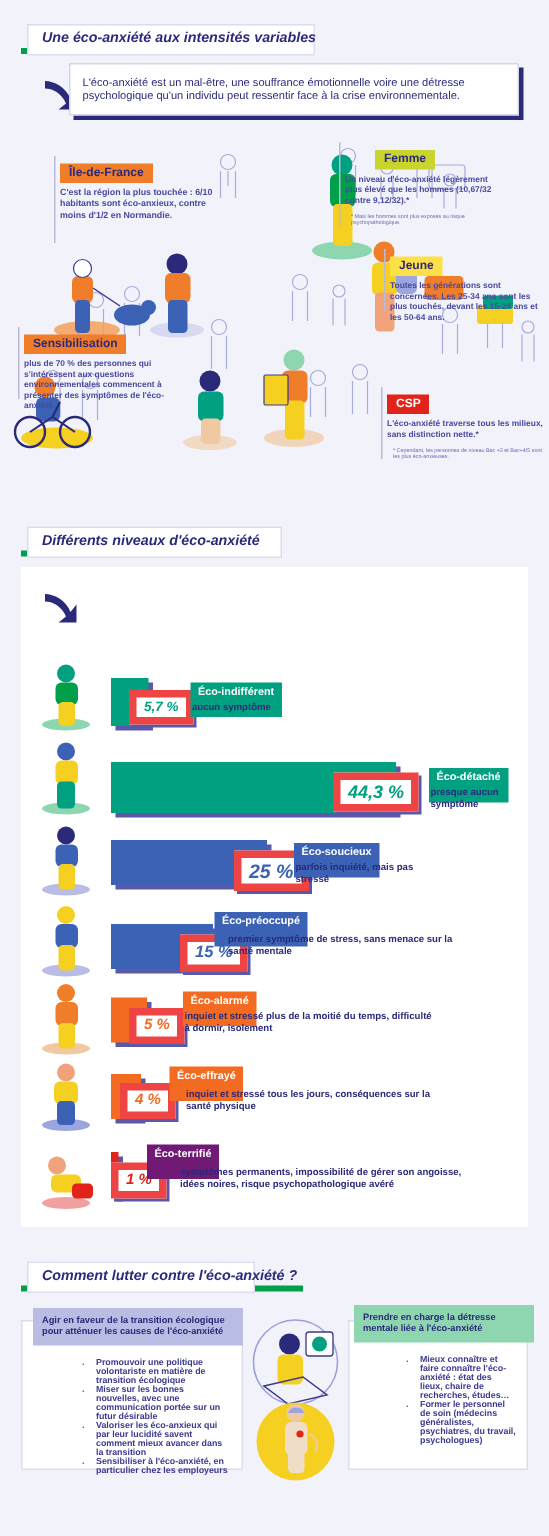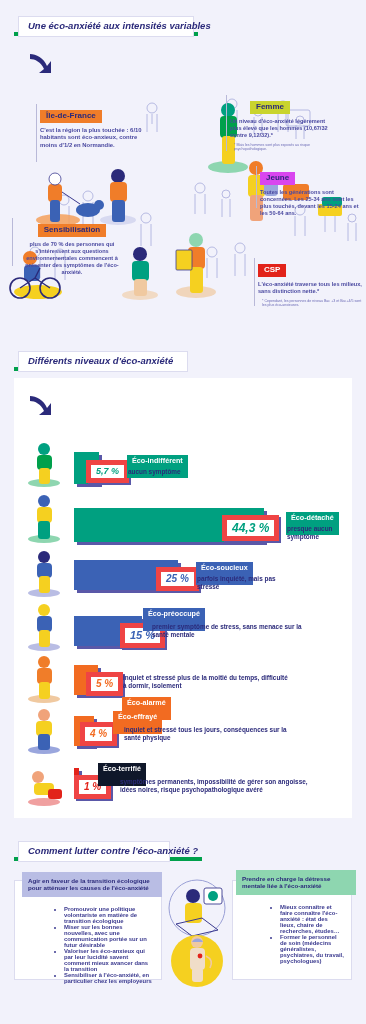--- a/index.html
+++ b/index.html
@@ -63,21 +63,21 @@
     font-weight:bold;
   }
   .fact .note{
     color:#6b6ab5;
     line-height:1.2;
     margin-top:4px;
     font-weight:normal;
   }
   .tag-orange{background:#f07d29;color:#ffffff;}
   .tag-green{background:#c9d42e;color:#2b2a7a;margin-left:20px;}
-  .tag-teal{background:#d946ef;color:#ffffff;}
+  .tag-teal{background:#fde047;color:#ffffff;}
   .leftline{position:absolute;width:1px;background:#b9b9d8;}
   .bar{
     position:absolute;
     box-shadow:3px 3px 0 0 #5a58a8;
   }
   .bar-green{background:#00a080;}
   .bar-blue{background:#3b62b5;}
   .bar-orange{background:#f26b21;}
   .bar-red{background:#e2231a;}
   .value{
@@ -97,21 +97,21 @@
   .v-red{color:#e2231a;}
   .lvl-tag{
     position:absolute;
     font-weight:bold;color:#ffffff;
     padding:2px 5px 14px 5px;line-height:1;
     white-space:nowrap;
   }
   .t-green{background:#00a080;}
   .t-blue{background:#3b62b5;}
   .t-orange{background:#f26b21;}
-  .t-red{background:#0f172a;}
+  .t-red{background:#701a75;}
   .lvl-desc{
     position:absolute;
     color:#2b2a7a;font-weight:bold;
     line-height:1.25;
   }
 
   
   .advice{
     position:absolute;
     background:#ffffff;
@@ -129,26 +129,27 @@
 
   
   .fig{position:absolute;}
 </style>
 </head>
 <body>
 
 <div class="page">
 
   <div class="sec-head-bar" style="left:14px;top:32px;width:184px;"></div>
-  <div class="sec-head" style="left:18px;top:16px;width:176px;font-size:9.5px;">Une éco-anxiété aux intensités variables</div>
+  <div class="sec-head" style="left:18px;top:16px;width:192px;font-size:9.5px;">Une éco-anxiété aux intensités variables</div>
 
   <svg class="arrow" style="left:26px;top:48px;" width="30" height="30" viewBox="0 0 30 30">
     <path d="M4 6 C10 6 18 10 21 18 L25 13 L25 25 L13 25 L18 21 C15 14 9 11 4 11 Z" fill="#2b2a7a"></path>
   </svg>
 
+  <div class="callout" style="left:46px;top:42px;width:300px;padding:7px 8px;font-size:7.4px;">L'éco-anxiété est un mal-être, une souffrance émotionnelle voire une détresse psychologique qu'un individu peut ressentir face à la crise environnementale.</div>
 
   <svg class="fig" style="left:0;top:92px;" width="366" height="230" viewBox="0 0 366 230">
     <g stroke="#9aa0d6" stroke-width="0.8" fill="none" opacity="0.85">
       <circle cx="152" cy="16" r="5"></circle>
         <path d="M147 22 l0 18 M157 22 l0 18 M152 22 l0 10"></path>
       <circle cx="232" cy="12" r="5"></circle>
         <path d="M227 18 l0 20 M237 18 l0 20"></path>
       <circle cx="258" cy="20" r="4"></circle>
         <path d="M254 25 l0 16 M262 25 l0 16"></path>
       <circle cx="283" cy="14" r="5"></circle>
@@ -248,21 +249,21 @@
     <div class="note" style="font-size:3.6px;padding-left:4px;">* Mais les hommes sont plus exposés au risque psychopathologique.</div>
   </div>
 
   <div class="leftline" style="left:256px;top:166px;height:42px;"></div>
   <div class="fact" style="left:260px;top:166px;width:100px;">
     <span class="tag tag-teal" style="font-size:8px;">Jeune</span>
     <div class="body" style="font-size:5.6px;">Toutes les générations sont concernées. Les 25-34 ans sont les plus touchés, devant les 15-24 ans et les 50-64 ans.</div>
   </div>
 
   <div class="leftline" style="left:12px;top:218px;height:48px;"></div>
-  <div class="fact" style="left:16px;top:218px;width:112px;text-align:center;">
+  <div class="fact" style="left:16px;top:218px;width:112px;">
     <span class="tag tag-orange" style="font-size:8px;">Sensibilisation</span>
     <div class="body" style="font-size:5.6px;">plus de 70 % des personnes qui s'intéressent aux questions environnementales commencent à présenter des symptômes de l'éco-anxiété.</div>
   </div>
 
   <div class="leftline" style="left:254px;top:258px;height:48px;"></div>
   <div class="fact" style="left:258px;top:258px;width:104px;">
     <span class="tag tag-red" style="font-size:8px;background:#e2231a;color:#ffffff;">CSP</span>
     <div class="body" style="font-size:5.6px;">L'éco-anxiété traverse tous les milieux, sans distinction nette.*</div>
     <div class="note" style="font-size:3.6px;padding-left:4px;">* Cependant, les personnes de niveau Bac +3 et Bac+4/5 sont les plus éco-anxieuses.</div>
   </div>
@@ -298,21 +299,21 @@
   <div class="lvl-tag t-green" style="left:286px;top:512px;font-size:7.2px;">Éco-détaché</div>
   <div class="lvl-desc" style="left:287px;top:525px;width:66px;font-size:6.4px;">presque aucun symptôme</div>
 
   <svg class="fig" style="left:22px;top:548px;" width="44" height="50" viewBox="0 0 44 50">
     <ellipse cx="22" cy="45" rx="16" ry="4" fill="#b9bde4"></ellipse>
     <circle cx="22" cy="9" r="6" fill="#2b2a7a"></circle>
     <rect x="15" y="15" width="15" height="15" rx="4" fill="#3b62b5"></rect>
     <rect x="17" y="28" width="11" height="17" rx="3" fill="#f5d020"></rect>
   </svg>
   <div class="bar bar-blue" style="left:74px;top:560px;width:104px;height:30px;"></div>
-  <div class="value v-blue" style="left:156px;top:567px;font-size:10px;">25 %</div>
+  <div class="value v-blue" style="left:156px;top:567px;font-size:13px;">25 %</div>
   <div class="lvl-tag t-blue" style="left:196px;top:562px;font-size:7.2px;">Éco-soucieux</div>
   <div class="lvl-desc" style="left:197px;top:575px;width:100px;font-size:6.4px;">parfois inquiété, mais pas stressé</div>
 
   <svg class="fig" style="left:22px;top:600px;" width="44" height="52" viewBox="0 0 44 52">
     <ellipse cx="22" cy="47" rx="16" ry="4" fill="#b9bde4"></ellipse>
     <circle cx="22" cy="10" r="6" fill="#f5d020"></circle>
     <rect x="15" y="16" width="15" height="16" rx="4" fill="#3b62b5"></rect>
     <rect x="17" y="30" width="11" height="17" rx="3" fill="#f5d020"></rect>
   </svg>
   <div class="bar bar-blue" style="left:74px;top:616px;width:68px;height:30px;"></div>
@@ -321,21 +322,21 @@
   <div class="lvl-desc" style="left:152px;top:623px;width:160px;font-size:6.4px;">premier symptôme de stress, sans menace sur la santé mentale</div>
 
   <svg class="fig" style="left:22px;top:652px;" width="44" height="52" viewBox="0 0 44 52">
     <ellipse cx="22" cy="47" rx="16" ry="4" fill="#f0c9a0"></ellipse>
     <circle cx="22" cy="10" r="6" fill="#f07d29"></circle>
     <rect x="15" y="16" width="15" height="16" rx="4" fill="#f07d29"></rect>
     <rect x="17" y="30" width="11" height="17" rx="3" fill="#f5d020"></rect>
   </svg>
   <div class="bar bar-orange" style="left:74px;top:665px;width:24px;height:30px;"></div>
   <div class="value v-orange" style="left:86px;top:672px;font-size:10px;">5 %</div>
-  <div class="lvl-tag t-orange" style="left:122px;top:661px;font-size:7.2px;margin-top:36px;">Éco-alarmé</div>
+  <div class="lvl-tag t-orange" style="left:122px;top:661px;font-size:7.2px;">Éco-alarmé</div>
   <div class="lvl-desc" style="left:123px;top:674px;width:170px;font-size:6.4px;">inquiet et stressé plus de la moitié du temps, difficulté à dormir, isolement</div>
 
   <svg class="fig" style="left:22px;top:703px;" width="44" height="52" viewBox="0 0 44 52">
     <ellipse cx="22" cy="47" rx="16" ry="4" fill="#9aa6dd"></ellipse>
     <circle cx="22" cy="12" r="6" fill="#f0a37a"></circle>
     <rect x="14" y="18" width="16" height="15" rx="4" fill="#f5d020"></rect>
     <rect x="16" y="31" width="12" height="16" rx="3" fill="#3b62b5"></rect>
   </svg>
   <div class="bar bar-orange" style="left:74px;top:716px;width:20px;height:30px;"></div>
   <div class="value v-orange" style="left:80px;top:722px;font-size:10px;">4 %</div>

